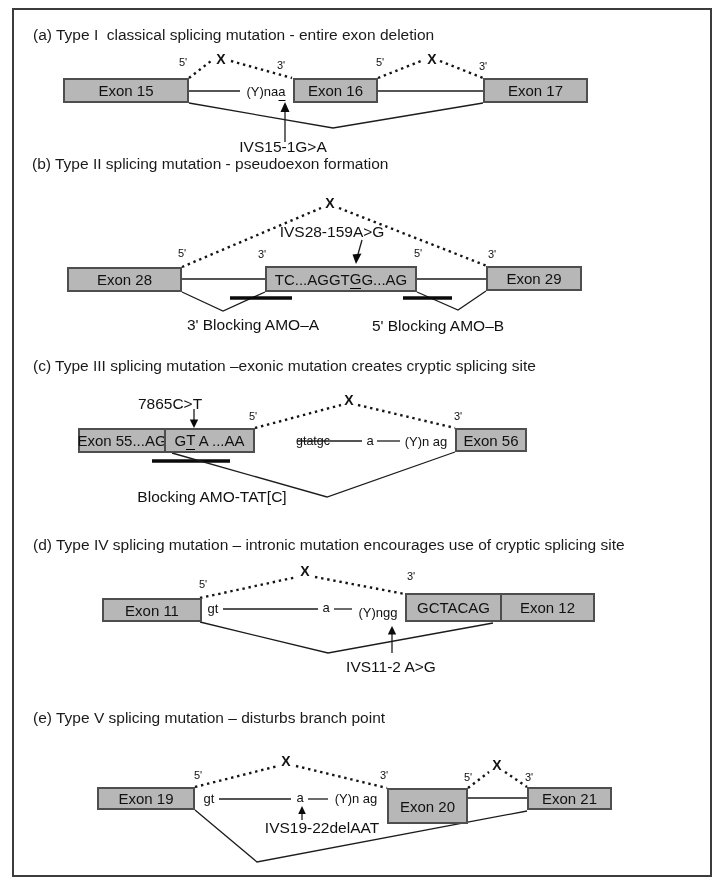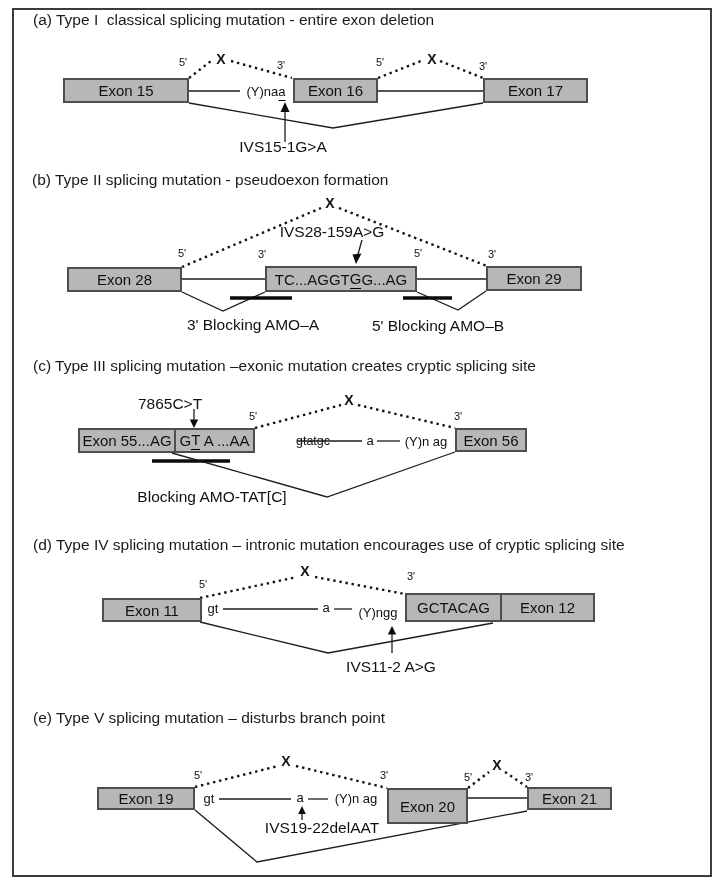--- a/index.html
+++ b/index.html
@@ -87,40 +87,40 @@
       <path class="dotted" d="M195 787 L278 766"></path>
       <path class="dotted" d="M296 766 L387 788"></path>
       <path class="dotted" d="M468 788 L489 772"></path>
       <path class="dotted" d="M505 772 L527 787"></path>
       <path class="thin" d="M195 810 L257 862 L527 811"></path>
       <path class="thin" d="M302 820 V812"></path>
       <polygon class="head" points="302,806 298.2,814 305.8,814"></polygon>
     </g>
   </svg>
 
-  <span class="abs title" style="left:33px;top:12px">(a) Type I  classical splicing mutation - entire exon deletion</span>
+  <span class="abs title" style="left:33px;top:27px">(a) Type I  classical splicing mutation - entire exon deletion</span>
   <div class="box" style="left:63px;top:78px;width:126px;height:25px">
     <span>Exon 15</span>
   </div>
   <span class="abs ctr seq13" style="left:266px;top:85px"><span>(Y)na</span><span class="ul">a</span></span>
   <div class="box" style="left:293px;top:78px;width:85px;height:25px">
     <span>Exon 16</span>
   </div>
   <div class="box" style="left:483px;top:78px;width:105px;height:25px">
     <span>Exon 17</span>
   </div>
   <span class="abs ctr sm" style="left:183px;top:57px">5'</span>
   <span class="abs ctr xmark" style="left:221px;top:52px">X</span>
   <span class="abs ctr sm" style="left:281px;top:60px">3'</span>
   <span class="abs ctr sm" style="left:380px;top:57px">5'</span>
   <span class="abs ctr xmark" style="left:432px;top:52px">X</span>
   <span class="abs ctr sm" style="left:483px;top:61px">3'</span>
   <span class="abs ctr lbl" style="left:283px;top:139px">IVS15-1G&gt;A</span>
 
-  <span class="abs title" style="left:32px;top:172px">(b) Type II splicing mutation - pseudoexon formation</span>
+  <span class="abs title" style="left:32px;top:156px">(b) Type II splicing mutation - pseudoexon formation</span>
   <div class="box" style="left:67px;top:267px;width:115px;height:25px">
     <span>Exon 28</span>
   </div>
   <div class="box" style="left:265px;top:266px;width:152px;height:26px">
     <span>TC...AGGT</span><span class="ul">G</span><span>G...AG</span>
   </div>
   <div class="box" style="left:486px;top:266px;width:96px;height:25px">
     <span>Exon 29</span>
   </div>
   <span class="abs ctr sm" style="left:182px;top:248px">5'</span>
@@ -128,21 +128,21 @@
   <span class="abs ctr sm" style="left:418px;top:248px">5'</span>
   <span class="abs ctr sm" style="left:492px;top:249px">3'</span>
   <span class="abs ctr xmark" style="left:330px;top:196px">X</span>
   <span class="abs ctr lbl" style="left:332px;top:224px">IVS28-159A&gt;G</span>
   <span class="abs ctr lbl" style="left:253px;top:317px">3' Blocking AMO–A</span>
   <span class="abs ctr lbl" style="left:438px;top:318px">5' Blocking AMO–B</span>
 
   <span class="abs title" style="left:33px;top:358px">(c) Type III splicing mutation –exonic mutation creates cryptic splicing site</span>
   <span class="abs ctr lbl" style="left:170px;top:396px">7865C&gt;T</span>
   <div class="box" style="left:78px;top:428px;width:177px;height:25px;padding:0">
-    <div class="cell" style="width:94px">
+    <div class="cell" style="width:84px">
       <span>Exon 55...AG</span>
     </div>
     <div class="cell div" style="flex:1">
       <span>G</span><span class="ul">T</span><span> A ...AA</span>
     </div>
   </div>
   <span class="abs ctr sm" style="left:253px;top:411px">5'</span>
   <span class="abs ctr seq12" style="left:277px;top:435px">gtatgc</span>
   <span class="abs ctr seq13" style="left:370px;top:434px">a</span>
   <span class="abs ctr seq13" style="left:426px;top:435px">(Y)n ag</span>

